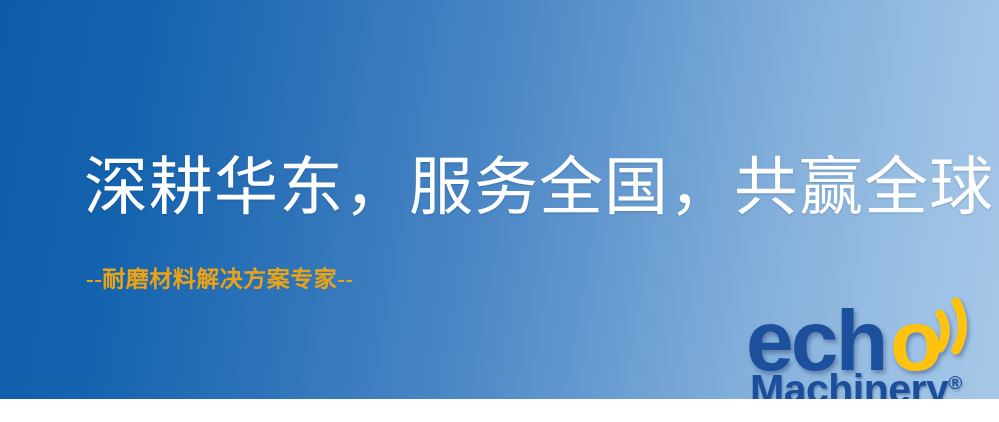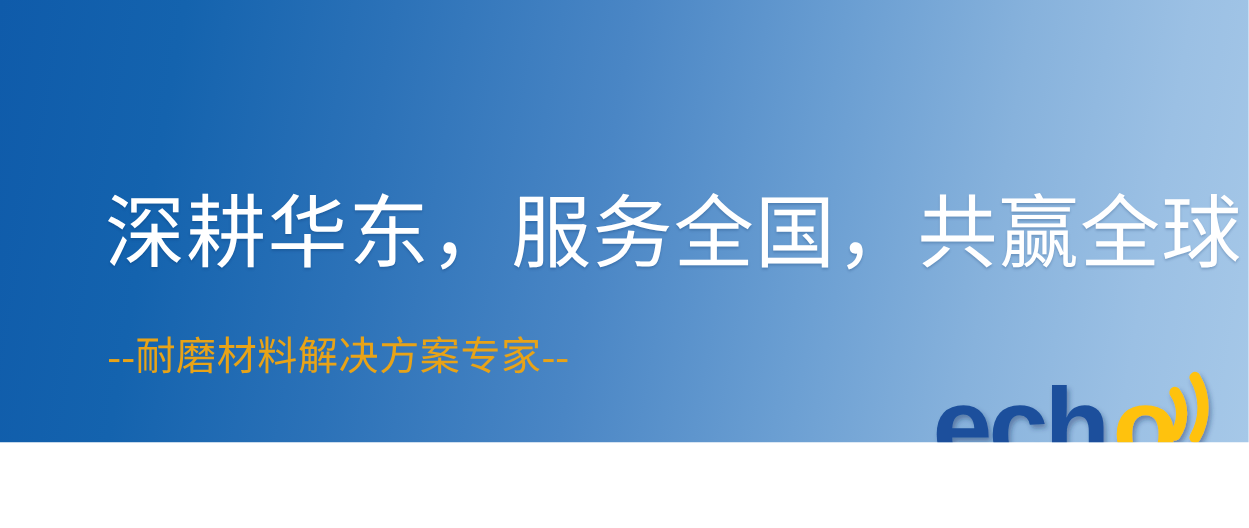--- a/index.html
+++ b/index.html
@@ -5,21 +5,21 @@
 <style>
   html, body {
     margin: 0;
     padding: 0;
     background: #ffffff;
   }
 
   .banner {
     position: relative;
     width: 999px;
-    height: 354px;
+    height: 399px;
     overflow: hidden;
     
     background:
       linear-gradient(100deg,
         #0F5BAA 0%,
         #1463AE 14%,
         #2C72B8 30%,
         #4A86C5 48%,
         #6A9ED2 64%,
         #87B2DC 78%,
@@ -46,23 +46,23 @@
     text-shadow: 0 1px 2px rgba(0, 40, 90, 0.22);
   }
 
   
   .subtitle {
     position: absolute;
     left: 86px;
     top: 266px;
     margin: 0;
     font-family: "Liberation Serif", "DejaVu Serif", serif;
-    font-size: 32px;
+    font-size: 23px;
     line-height: 1.2;
-    font-weight: 400;
+    font-weight: 700;
     color: #E8A317;
     letter-spacing: 0.5px;
     white-space: nowrap;
   }
 
   
   .logo {
     position: absolute;
     left: 744px;
     top: 296px;

